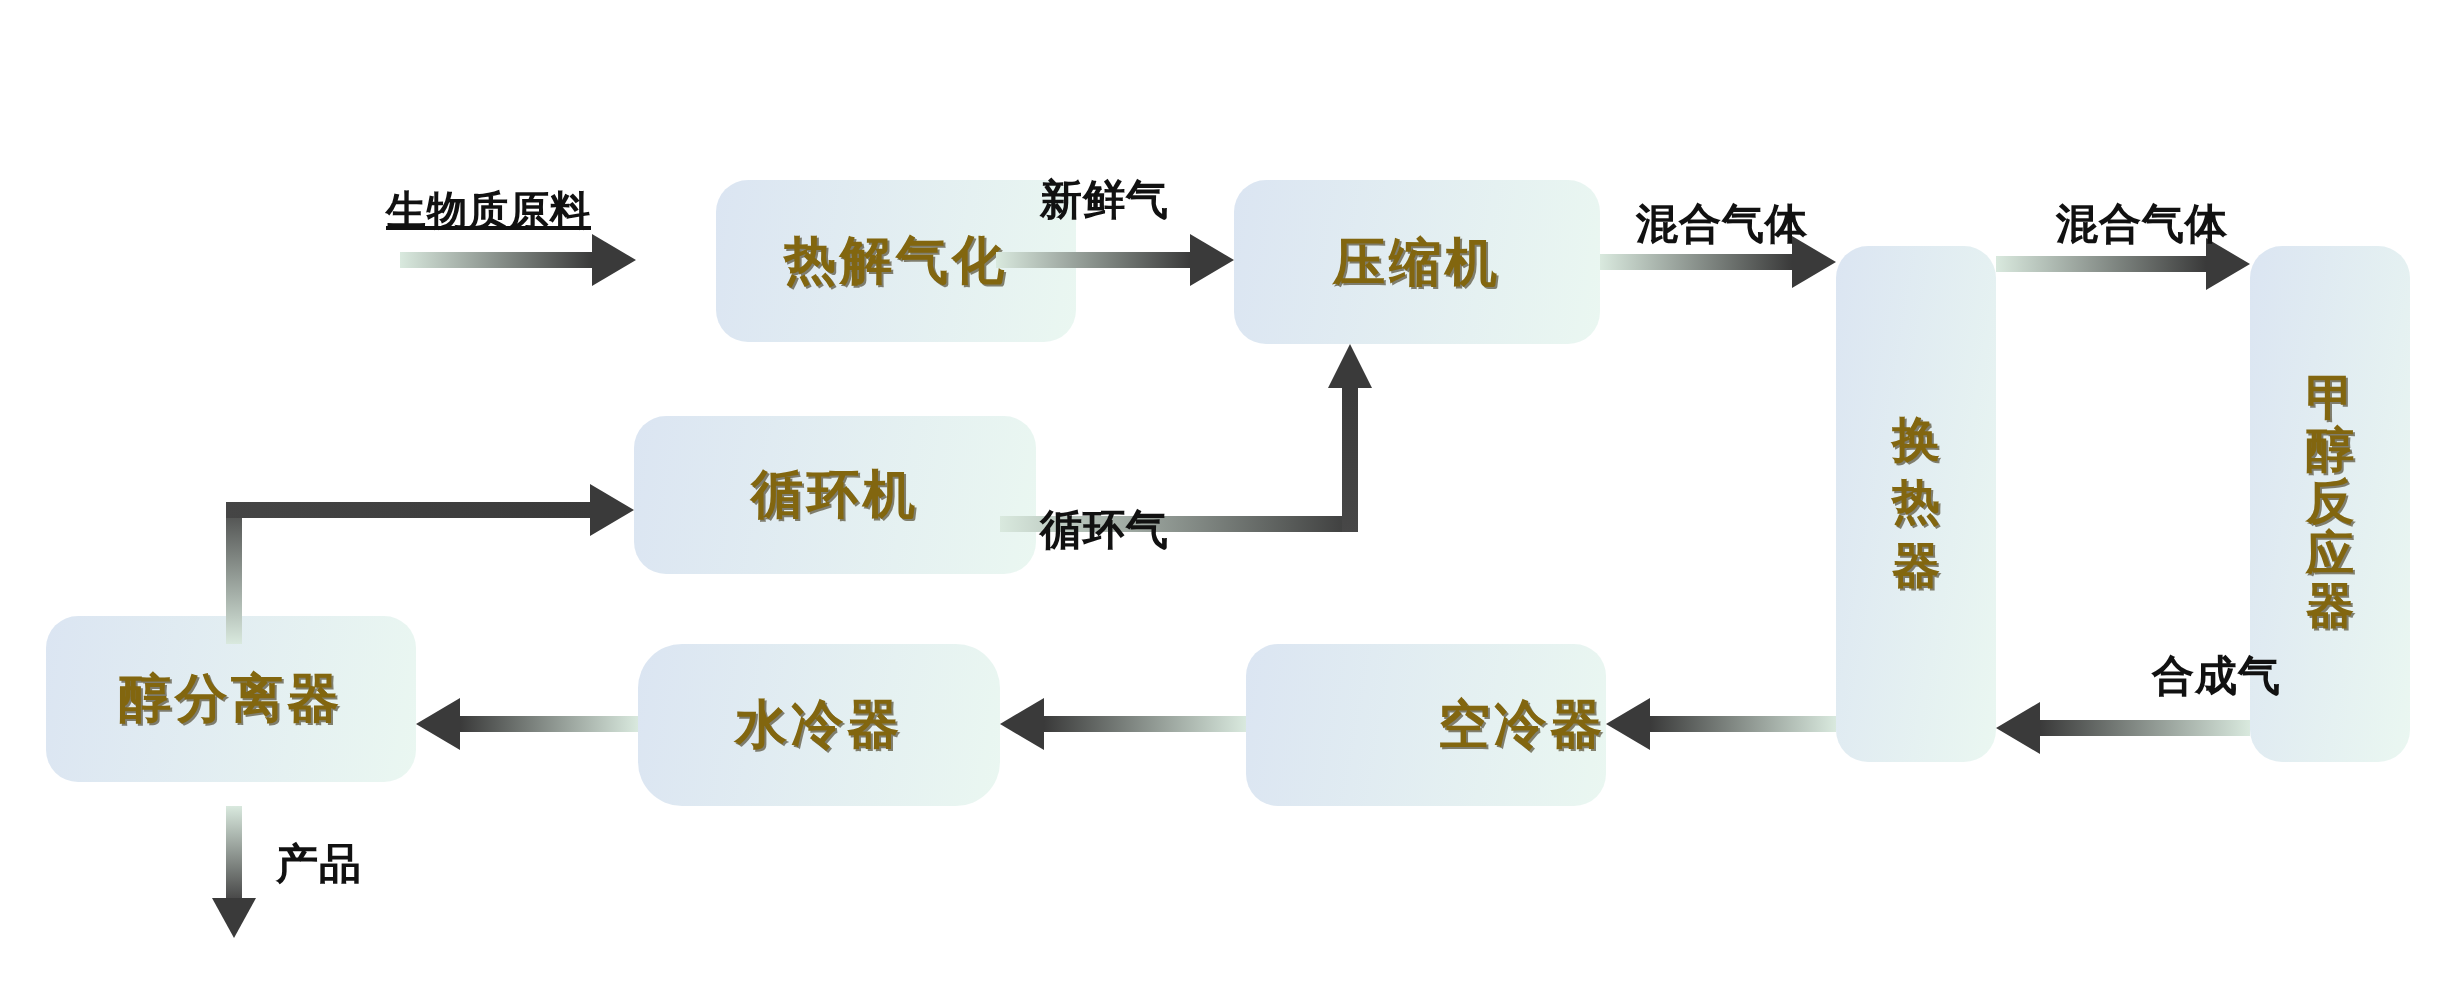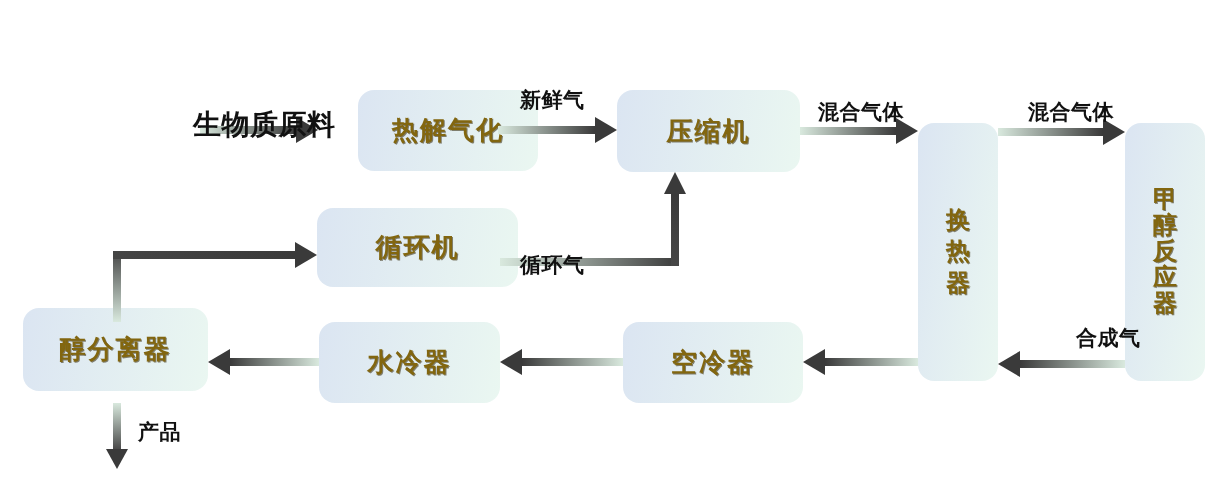--- a/index.html
+++ b/index.html
@@ -17,22 +17,22 @@
         display:flex;align-items:center;justify-content:center;}
   .nlabel{color:var(--box-text);font-weight:bold;font-size:26px;letter-spacing:2px;
           text-shadow:1px 1px 0 rgba(45,33,0,0.55);white-space:nowrap;}
   .node.vertical .nlabel{width:27px;word-break:break-all;white-space:normal;
           text-align:center;font-size:24px;letter-spacing:0;}
   #n-pyrolysis {left:318px;top:90px;width:180px;height:81px;margin-left:40px;}
   #n-compressor{left:617px;top:90px;width:183px;height:82px;}
   #n-heatex    {left:918px;top:123px;width:80px;height:258px;}
   #n-reactor   {left:1125px;top:123px;width:80px;height:258px;}
   #n-recycler  {left:317px;top:208px;width:201px;height:79px;}
-  #n-aircooler {left:623px;top:322px;width:180px;height:81px;}
-  #n-watercool {left:319px;top:322px;width:181px;height:81px;}
+  #n-aircooler {left:623px;top:322px;width:180px;height:81px;justify-content:flex-end;}
+  #n-watercool {left:319px;top:322px;width:181px;height:81px;border-radius:22px;}
   #n-separator {left:23px;top:308px;width:185px;height:83px;}
   #n-heatex .nlabel{line-height:1.3;}
   #n-reactor .nlabel{line-height:1.08;}
   
   .seg{position:absolute;}
   .seg.h{height:8px;}
   .seg.v{width:8px;}
   .to-right{background:linear-gradient(to right,var(--arrow-light),var(--arrow-dark));}
   .to-left {background:linear-gradient(to left ,var(--arrow-light),var(--arrow-dark));}
   .to-down {background:linear-gradient(to bottom,var(--arrow-light),var(--arrow-mid));}
@@ -63,21 +63,21 @@
   #a10-v{left:113px;top:251px;height:71px;background:linear-gradient(to top,var(--arrow-light),#454545);}
   #a10-h{left:113px;top:251px;width:182px;background:linear-gradient(to right,#454545,var(--arrow-dark));}
   #a10-head{left:295px;top:242px;}
   
   #a11-h{left:500px;top:258px;width:179px;}
   #a11-v{left:671px;top:194px;height:72px;background:linear-gradient(to top,#474747,var(--arrow-dark));}
   #a11-head{left:664px;top:172px;}
   
   .flabel{position:absolute;color:var(--flow-text);font-family:"DejaVu Serif","Liberation Serif",serif;
           font-weight:bold;font-size:21px;white-space:nowrap;letter-spacing:0.5px;}
-  #l-biomass {left:193px;top:106px;font-size:28px;}
+  #l-biomass {left:193px;top:92px;font-size:20px;text-decoration:underline;}
   #l-fresh   {left:520px;top:86px;}
   #l-mixed1  {left:818px;top:98px;}
   #l-mixed2  {left:1028px;top:98px;}
   #l-recycle {left:520px;top:207px;margin-top:44px;}
   #l-syngas  {left:1076px;top:324px;}
   #l-product {left:138px;top:418px;}
 </style>
 </head>
 <body>
 

